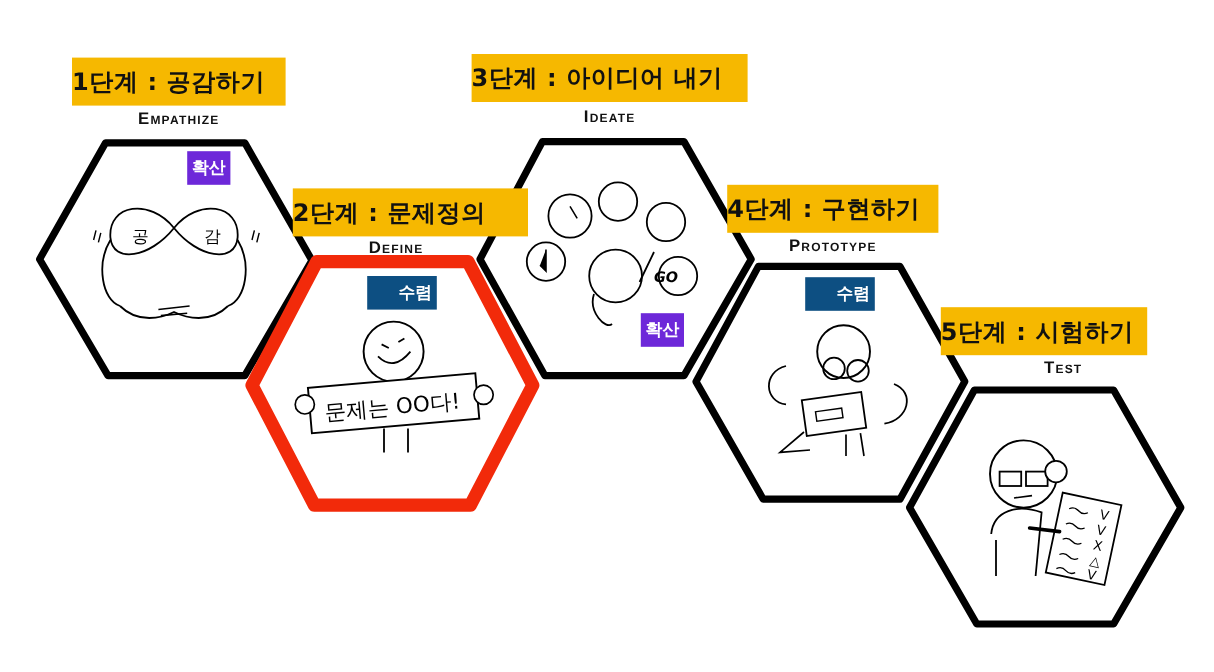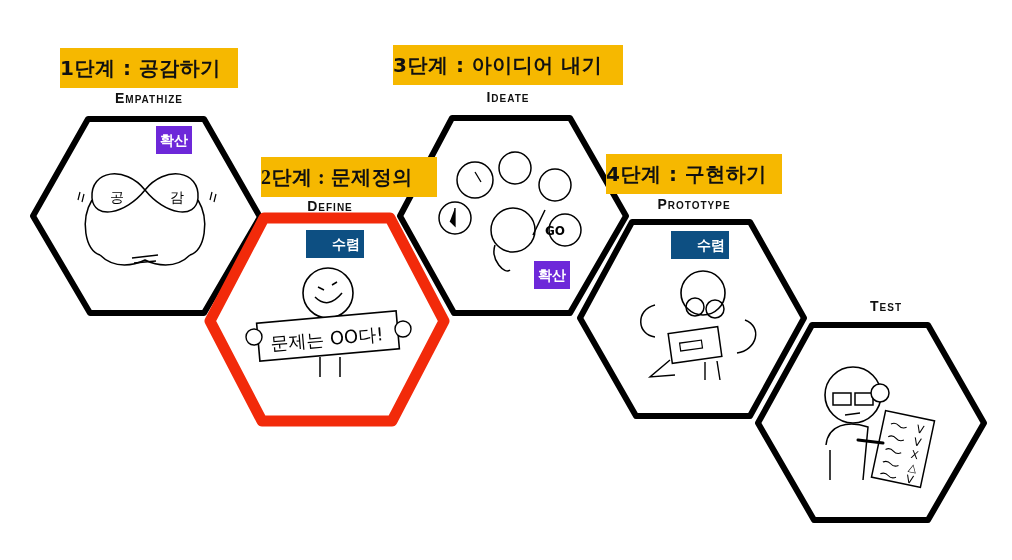--- a/index.html
+++ b/index.html
@@ -56,39 +56,39 @@
       <path d="M75,30 C55,5 20,10 22,38 C24,60 55,55 75,30 C95,5 130,10 128,38 C126,60 95,55 75,30 Z" fill="none" stroke="#000" stroke-width="1.5"></path>
       <text x="40" y="42" font-size="14" font-family="DejaVu Sans, sans-serif">공</text>
       <text x="100" y="42" font-size="14" font-family="DejaVu Sans, sans-serif">감</text>
       <path d="M22,40 C10,60 15,90 30,95 M128,40 C140,60 135,90 120,95" fill="none" stroke="#000" stroke-width="1.5"></path>
       <path d="M30,95 C45,110 65,105 75,100 C85,105 105,110 120,95" fill="none" stroke="#000" stroke-width="1.5"></path>
       <path d="M62,98 L88,95 M64,103 L86,101" stroke="#000" stroke-width="1.3"></path>
       <path d="M8,40 l2,-8 M12,42 l2,-8 M140,40 l2,-8 M144,42 l2,-8" stroke="#000" stroke-width="1.2"></path>
     </svg>
   </div>
 
-  <div class="label-box" style="left:261px; top:157px; width:176px;font-family:Liberation Serif, serif;">2단계 : 문제정의</div>
+  <div class="label-box" style="left:244px; top:157px; width:196px;">2단계 : 문제정의</div>
   <div class="en-title" style="left:244px; top:198px; width:172px;">Define</div>
   <div class="badge converge" style="left:306px; top:230px;">수렴</div>
   <div class="illus" style="left:240px; top:265px; width:180px; height:115px;">
     <svg viewBox="0 0 180 115">
       <circle cx="88" cy="28" r="25" fill="#fff" stroke="#000" stroke-width="1.6"></circle>
       <path d="M75,32 Q88,45 102,28" fill="none" stroke="#000" stroke-width="1.5"></path>
       <path d="M78,22 l6,3 M92,20 l5,-3" stroke="#000" stroke-width="1.5"></path>
       <rect x="18" y="52" width="140" height="38" fill="#fff" stroke="#000" stroke-width="1.6" transform="rotate(-5 88 71)"></rect>
       <text x="30" y="80" font-size="18" font-family="DejaVu Sans, sans-serif" transform="rotate(-5 88 71)">문제는 OO다!</text>
       <path d="M80,92 L80,112 M100,92 L100,112" stroke="#000" stroke-width="1.5"></path>
       <circle cx="14" cy="72" r="8" fill="#fff" stroke="#000" stroke-width="1.4"></circle>
       <circle cx="163" cy="64" r="8" fill="#fff" stroke="#000" stroke-width="1.4"></circle>
     </svg>
   </div>
 
   <div class="label-box" style="left:393px; top:45px; width:230px;">3단계 : 아이디어 내기</div>
   <div class="en-title" style="left:393px; top:89px; width:230px;">Ideate</div>
-  <div class="illus" style="left:435px; top:150px; width:150px; height:130px;">
+  <div class="illus" style="left:435px; top:150px; width:150px; height:130px;font-style:italic;">
     <svg viewBox="0 0 150 130">
       <circle cx="40" cy="30" r="18" fill="none" stroke="#000" stroke-width="1.5"></circle>
       <circle cx="80" cy="18" r="16" fill="none" stroke="#000" stroke-width="1.5"></circle>
       <circle cx="120" cy="35" r="16" fill="none" stroke="#000" stroke-width="1.5"></circle>
       <circle cx="20" cy="68" r="16" fill="none" stroke="#000" stroke-width="1.5"></circle>
       <circle cx="130" cy="80" r="16" fill="none" stroke="#000" stroke-width="1.5"></circle>
       <text x="120" y="85" font-size="12" font-weight="bold" text-anchor="middle" font-family="DejaVu Sans, sans-serif">GO</text>
       <circle cx="78" cy="80" r="22" fill="#fff" stroke="#000" stroke-width="1.5"></circle>
       <path d="M60,95 C55,110 70,125 75,120 M98,85 L110,60" fill="none" stroke="#000" stroke-width="1.5"></path>
       <path d="M20,58 l0,18 l-5,-5 M40,22 l6,10" stroke="#000" stroke-width="1.3"></path>
@@ -104,20 +104,21 @@
       <circle cx="78" cy="28" r="22" fill="#fff" stroke="#000" stroke-width="1.6"></circle>
       <circle cx="70" cy="42" r="9" fill="none" stroke="#000" stroke-width="1.5"></circle>
       <circle cx="90" cy="44" r="9" fill="none" stroke="#000" stroke-width="1.5"></circle>
       <path d="M30,40 C10,45 12,70 30,72 M120,55 C138,62 132,85 112,88" fill="none" stroke="#000" stroke-width="1.5"></path>
       <rect x="45" y="65" width="50" height="30" fill="#fff" stroke="#000" stroke-width="1.5" transform="rotate(-8 70 80)"></rect>
       <rect x="55" y="76" width="22" height="8" fill="none" stroke="#000" stroke-width="1.2" transform="rotate(-8 70 80)"></rect>
       <path d="M45,95 L25,112 L50,110 M80,97 L80,115 M92,96 L95,115" stroke="#000" stroke-width="1.4" fill="none"></path>
     </svg>
   </div>
 
+  <div class="label-box" style="left:784px; top:256px; width:172px;">5단계 : 시험하기</div>
   <div class="en-title" style="left:800px; top:298px; width:172px;">Test</div>
   <div class="illus" style="left:808px; top:355px; width:140px; height:140px;">
     <svg viewBox="0 0 140 140">
       <circle cx="45" cy="40" r="28" fill="#fff" stroke="#000" stroke-width="1.6"></circle>
       <rect x="25" y="38" width="18" height="12" fill="none" stroke="#000" stroke-width="1.5"></rect>
       <rect x="47" y="38" width="18" height="12" fill="none" stroke="#000" stroke-width="1.5"></rect>
       <circle cx="72" cy="38" r="9" fill="#fff" stroke="#000" stroke-width="1.5"></circle>
       <path d="M37,60 L52,58" stroke="#000" stroke-width="1.4"></path>
       <path d="M18,90 C20,70 40,65 60,72 L55,125 M22,95 L22,125" fill="none" stroke="#000" stroke-width="1.5"></path>
       <rect x="70" y="60" width="50" height="68" fill="#fff" stroke="#000" stroke-width="1.5" transform="rotate(12 95 94)"></rect>

